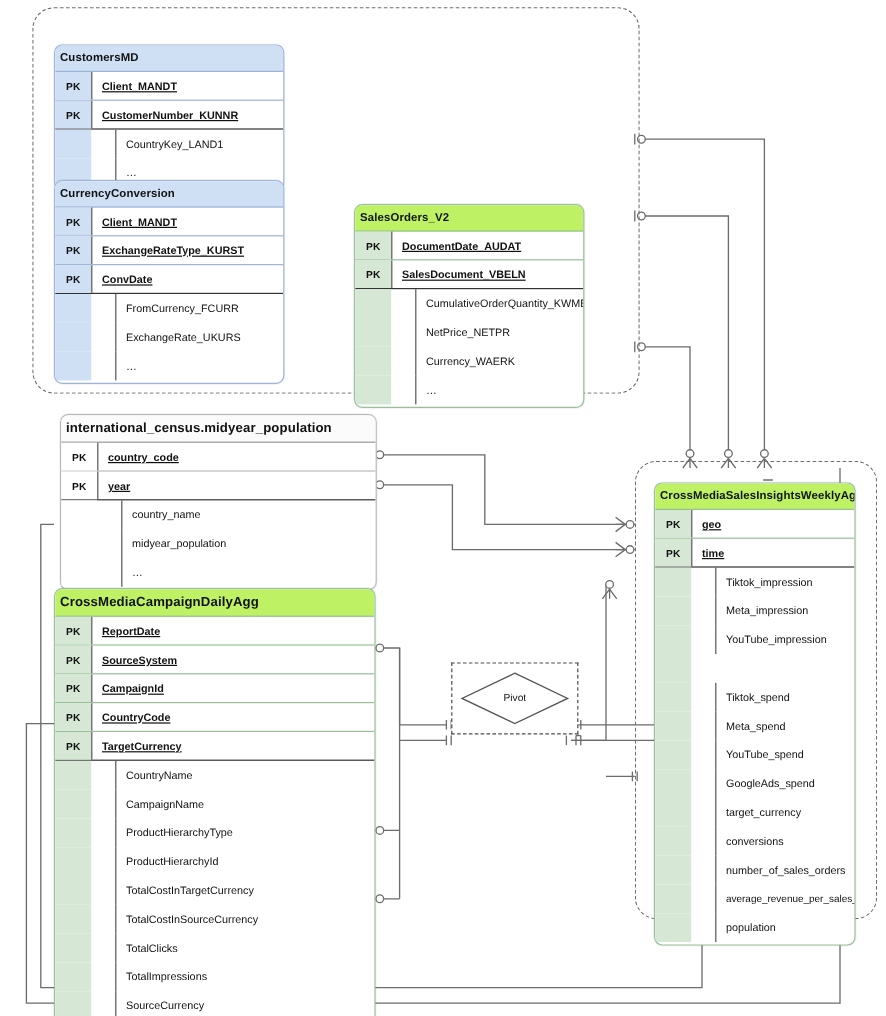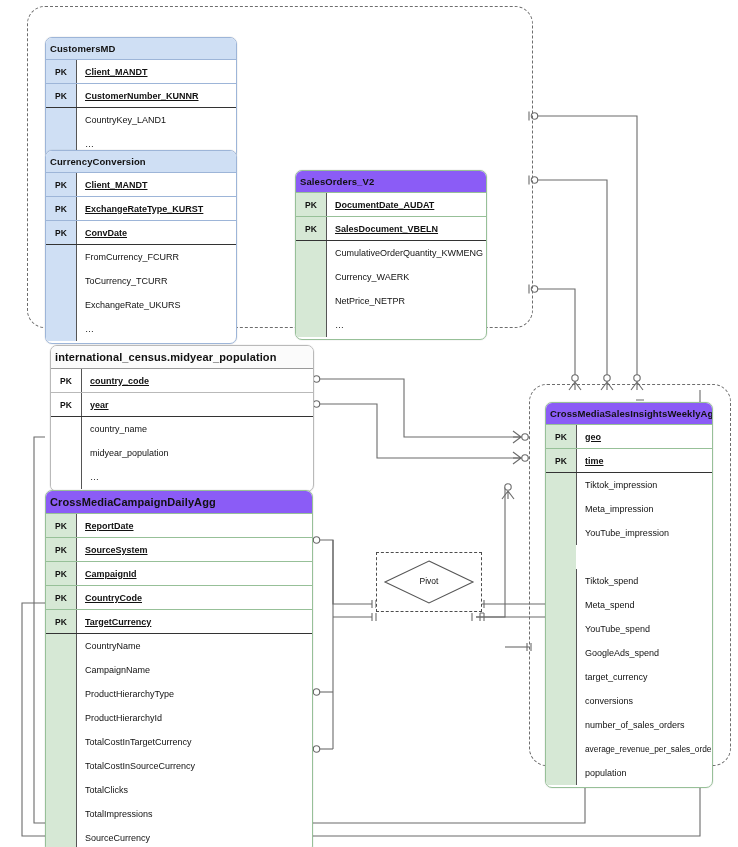--- a/index.html
+++ b/index.html
@@ -9,38 +9,38 @@
 
   .group-box{position:absolute;border:1.6px dashed #6d6d6d;border-radius:18px;background:transparent;}
 
   .ent{position:absolute;border-radius:7px;overflow:hidden;background:#ffffff;
        box-shadow:0 0 0 0.8px rgba(0,0,0,0.05);}
   .ent .hdr{font-size:9.5px;font-weight:bold;color:#111;text-align:left;
             padding:5px 4px 5px;letter-spacing:0.1px;}
   .ent.blue{border:1px solid #9db5d8;}
   .ent.blue .hdr{background:#cfdff4;border-bottom:1px solid #9db5d8;}
   .ent.green{border:1px solid #97c098;}
-  .ent.green .hdr{background:#8b5cf6;border-bottom:1px solid #97c098;}
+  .ent.green .hdr{background:#bef264;border-bottom:1px solid #97c098;}
   .ent.plain{border:1px solid #b9b9b9;}
   .ent.plain .hdr{background:#fbfbfb;border-bottom:1px solid #9a9a9a;font-size:11px;}
 
   .row{display:flex;align-items:center;min-height:24px;box-sizing:border-box;}
   .row .pk{width:30px;flex:0 0 30px;text-align:center;font-size:8.5px;font-weight:bold;color:#111;
            align-self:stretch;display:flex;align-items:center;justify-content:center;}
   .row .fld{flex:1;padding-left:8px;font-size:9px;color:#111;}
   .ent.blue .row .pk{background:#cfdff4;}
   .ent.green .row .pk{background:#d6e8d5;}
   .ent.plain .row .pk{background:#ffffff;}
   .row.key .fld{font-weight:bold;text-decoration:underline;}
   .ent.blue .row{border-bottom:1px solid #9db5d8;}
   .ent.green .row{border-bottom:1px solid #97c098;}
   .ent.plain .row{border-bottom:1px solid #b9b9b9;}
   .row .fld{border-left:1px solid #555;align-self:stretch;display:flex;align-items:center;}
   .row.lastkey{border-bottom:1.5px solid #333 !important;}
-  .rows-body .row{border-bottom:none !important;}
+  .rows-body .row{border-bottom:none !important;gap:20px;}
   .rows-body .row{min-height:24px;}
   .rows-body{padding-bottom:2px;}
   .ent .rows-body .row .pk{}
   .dots{letter-spacing:1px;color:#777;font-size:9px;}
 
   .pivot-box{position:absolute;border:1.6px dashed #4d4d4d;background:#fff;}
   .pivot-lbl{position:absolute;font-size:8.5px;color:#111;text-align:center;width:100%;}
 </style>
 </head>
 <body>
@@ -173,24 +173,20 @@
       <div class="pk">PK</div>
       <div class="fld">ConvDate</div>
     </div>
     <div class="rows-body">
       <div class="row">
         <div class="pk"></div>
         <div class="fld">FromCurrency_FCURR</div>
       </div>
       <div class="row">
         <div class="pk"></div>
-        <div class="fld">ToCurrency_TCURR</div>
-      </div>
-      <div class="row">
-        <div class="pk"></div>
         <div class="fld">ExchangeRate_UKURS</div>
       </div>
       <div class="row">
         <div class="pk"></div>
         <div class="fld dots">…</div>
       </div>
     </div>
   </div>
 
   <div class="ent green" style="left:295px;top:170px;width:190px;">
@@ -203,25 +199,25 @@
       <div class="pk">PK</div>
       <div class="fld">SalesDocument_VBELN</div>
     </div>
     <div class="rows-body">
       <div class="row">
         <div class="pk"></div>
         <div class="fld">CumulativeOrderQuantity_KWMENG</div>
       </div>
       <div class="row">
         <div class="pk"></div>
+        <div class="fld">NetPrice_NETPR</div>
+      </div>
+      <div class="row">
+        <div class="pk"></div>
         <div class="fld">Currency_WAERK</div>
-      </div>
-      <div class="row">
-        <div class="pk"></div>
-        <div class="fld">NetPrice_NETPR</div>
       </div>
       <div class="row">
         <div class="pk"></div>
         <div class="fld dots">…</div>
       </div>
     </div>
   </div>
 
   <div class="ent plain" style="left:50px;top:345px;width:262px;">
     <div class="hdr">international_census.midyear_population</div>

